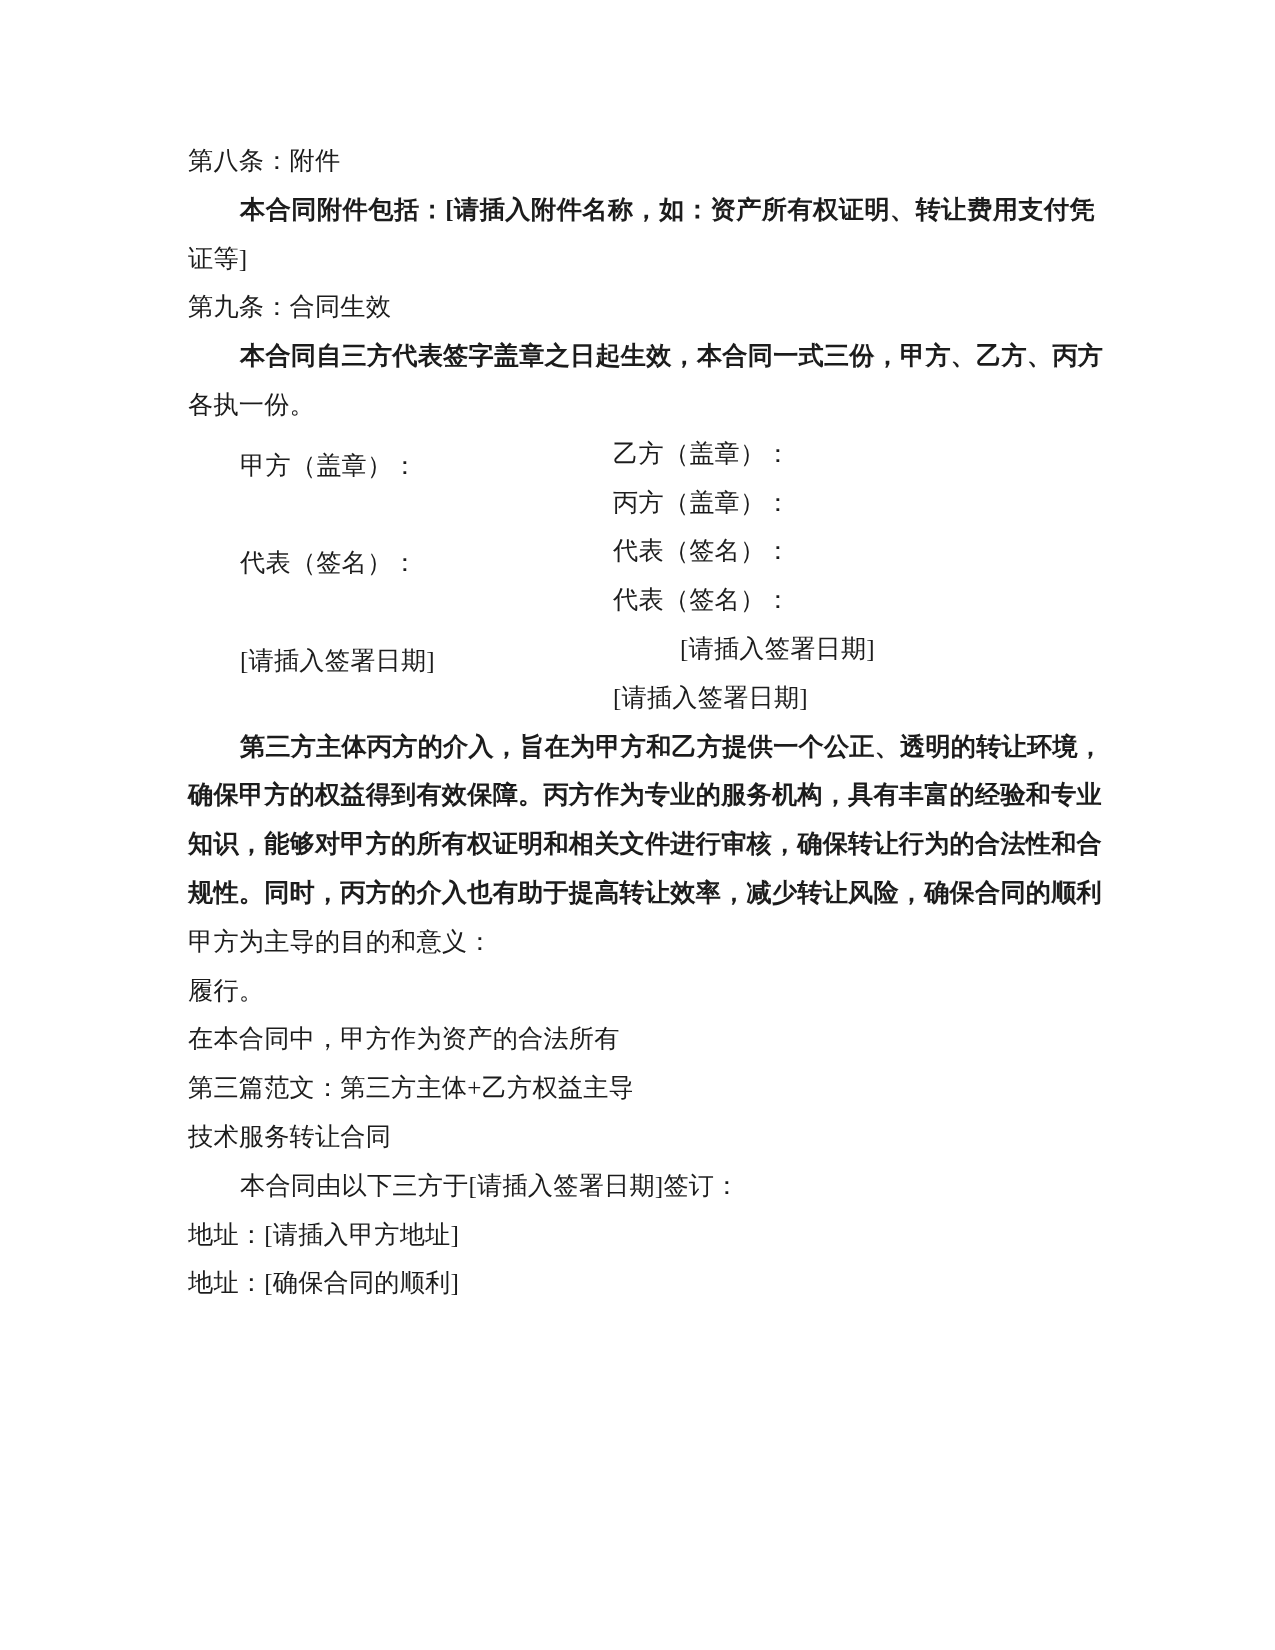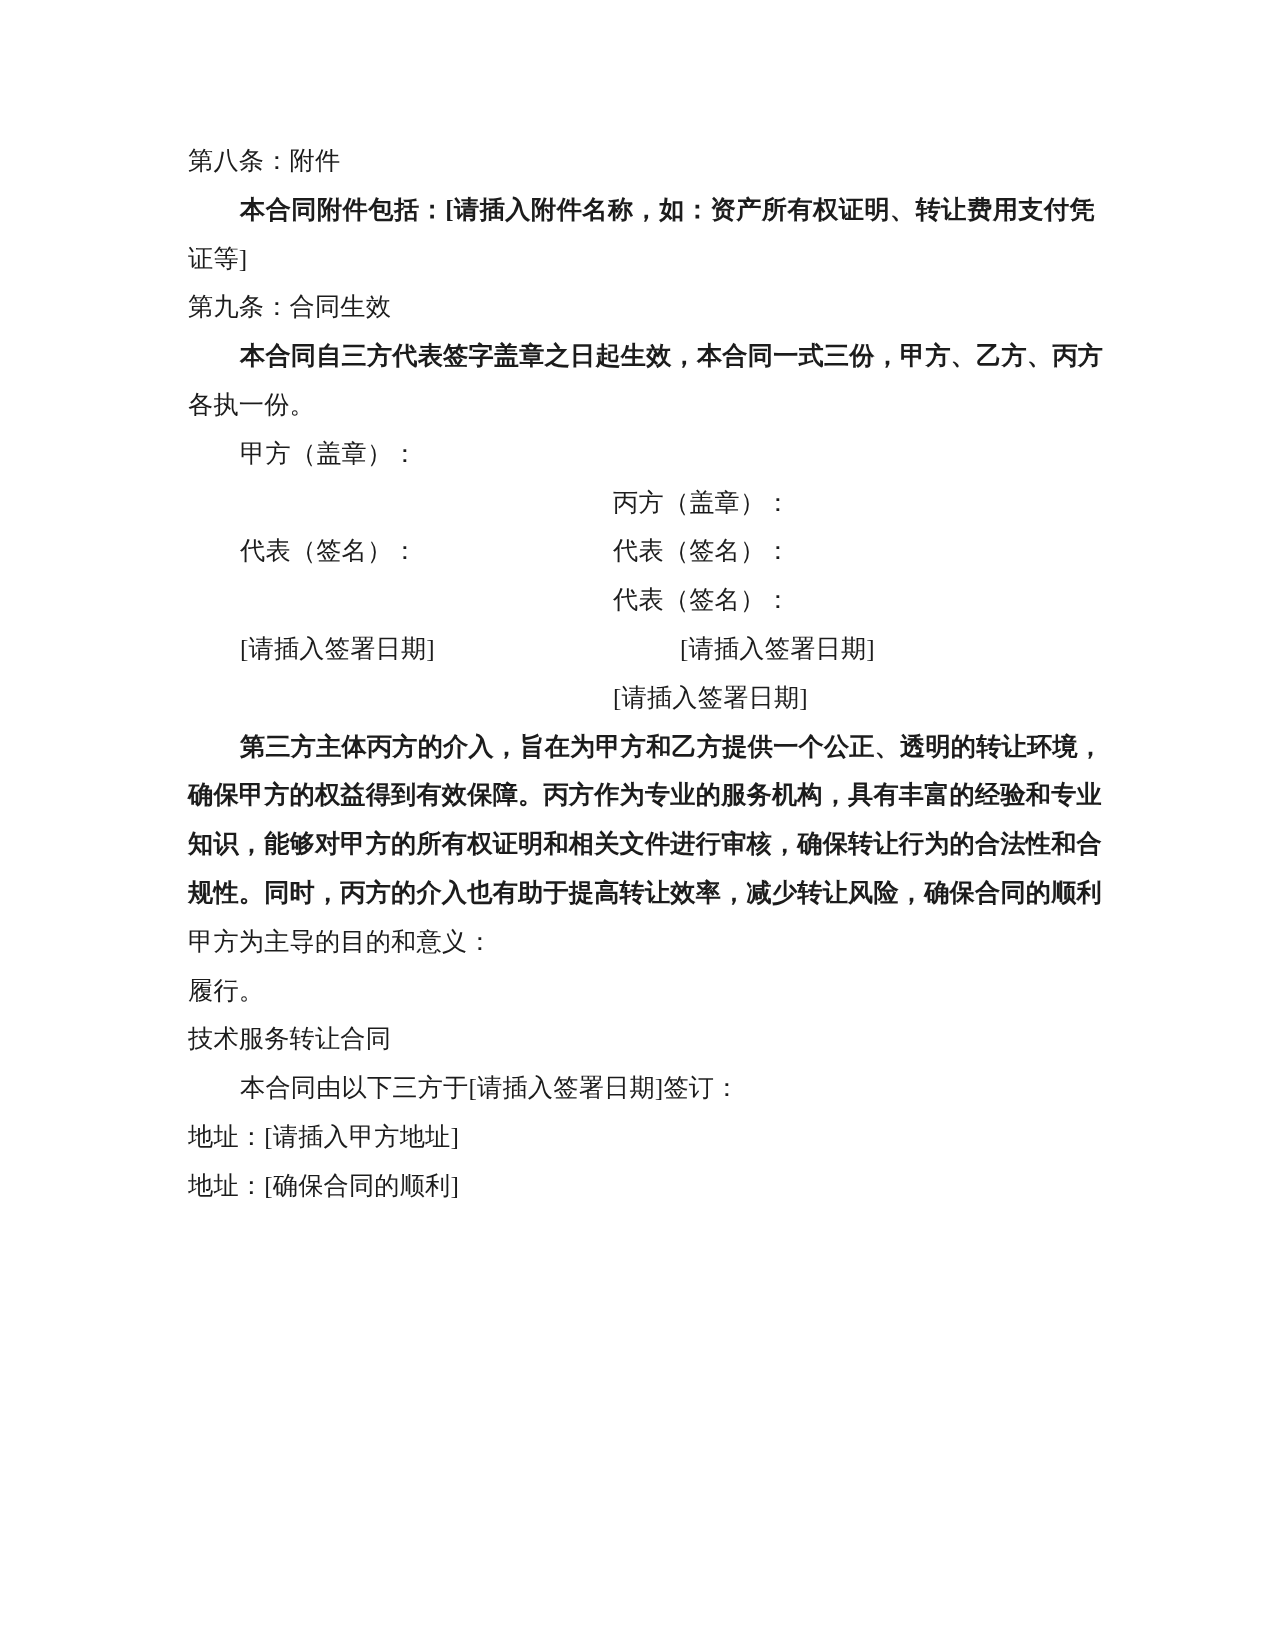--- a/index.html
+++ b/index.html
@@ -36,21 +36,21 @@
   }
   .justify, .indent-justify {
     text-align: justify;
     text-align-last: justify;
     text-justify: inter-character;
     font-weight: bold;
   }
   .col-left {
     position: absolute;
     left: 52px;
-    top: 0;
+    top: 12px;
   }
   .col-right {
     position: absolute;
     left: 425px;
     top: 0;
   }
   .col-right-date {
     position: absolute;
     left: 492px;
     top: 0;
@@ -62,20 +62,21 @@
 <div class="page" style="background: rgb(255, 255, 255);">
   <div class="doc" style="color: rgb(28, 28, 28);">
       <div class="line plain">第八条：附件</div>
       <div class="line indent-justify">本合同附件包括：[请插入附件名称，如：资产所有权证明、转让费用支付凭</div>
       <div class="line plain">证等]</div>
       <div class="line plain">第九条：合同生效</div>
       <div class="line indent-justify">本合同自三方代表签字盖章之日起生效，本合同一式三份，甲方、乙方、丙方</div>
       <div class="line plain">各执一份。</div>
       <div class="line">
         <span class="col-left">甲方（盖章）：</span>
+        <span class="col-right">乙方（盖章）：</span>
       </div>
       <div class="line">
         <span class="col-right">丙方（盖章）：</span>
       </div>
       <div class="line">
         <span class="col-left">代表（签名）：</span>
         <span class="col-right">代表（签名）：</span>
       </div>
       <div class="line">
         <span class="col-right">代表（签名）：</span>
@@ -86,18 +87,20 @@
       </div>
       <div class="line">
         <span class="col-right">[请插入签署日期]</span>
       </div>
       <div class="line indent-justify">第三方主体丙方的介入，旨在为甲方和乙方提供一个公正、透明的转让环境，</div>
       <div class="line justify">确保甲方的权益得到有效保障。丙方作为专业的服务机构，具有丰富的经验和专业</div>
       <div class="line justify">知识，能够对甲方的所有权证明和相关文件进行审核，确保转让行为的合法性和合</div>
       <div class="line justify">规性。同时，丙方的介入也有助于提高转让效率，减少转让风险，确保合同的顺利</div>
       <div class="line plain">甲方为主导的目的和意义：</div>
       <div class="line plain">履行。</div>
+      <div class="line plain">在本合同中，甲方作为资产的合法所有</div>
+      <div class="line plain">第三篇范文：第三方主体+乙方权益主导</div>
       <div class="line plain">技术服务转让合同</div>
       <div class="line indent">本合同由以下三方于[请插入签署日期]签订：</div>
       <div class="line plain">地址：[请插入甲方地址]</div>
       <div class="line plain">地址：[确保合同的顺利]</div>
     </div>
 </div>
 
 </body></html>

